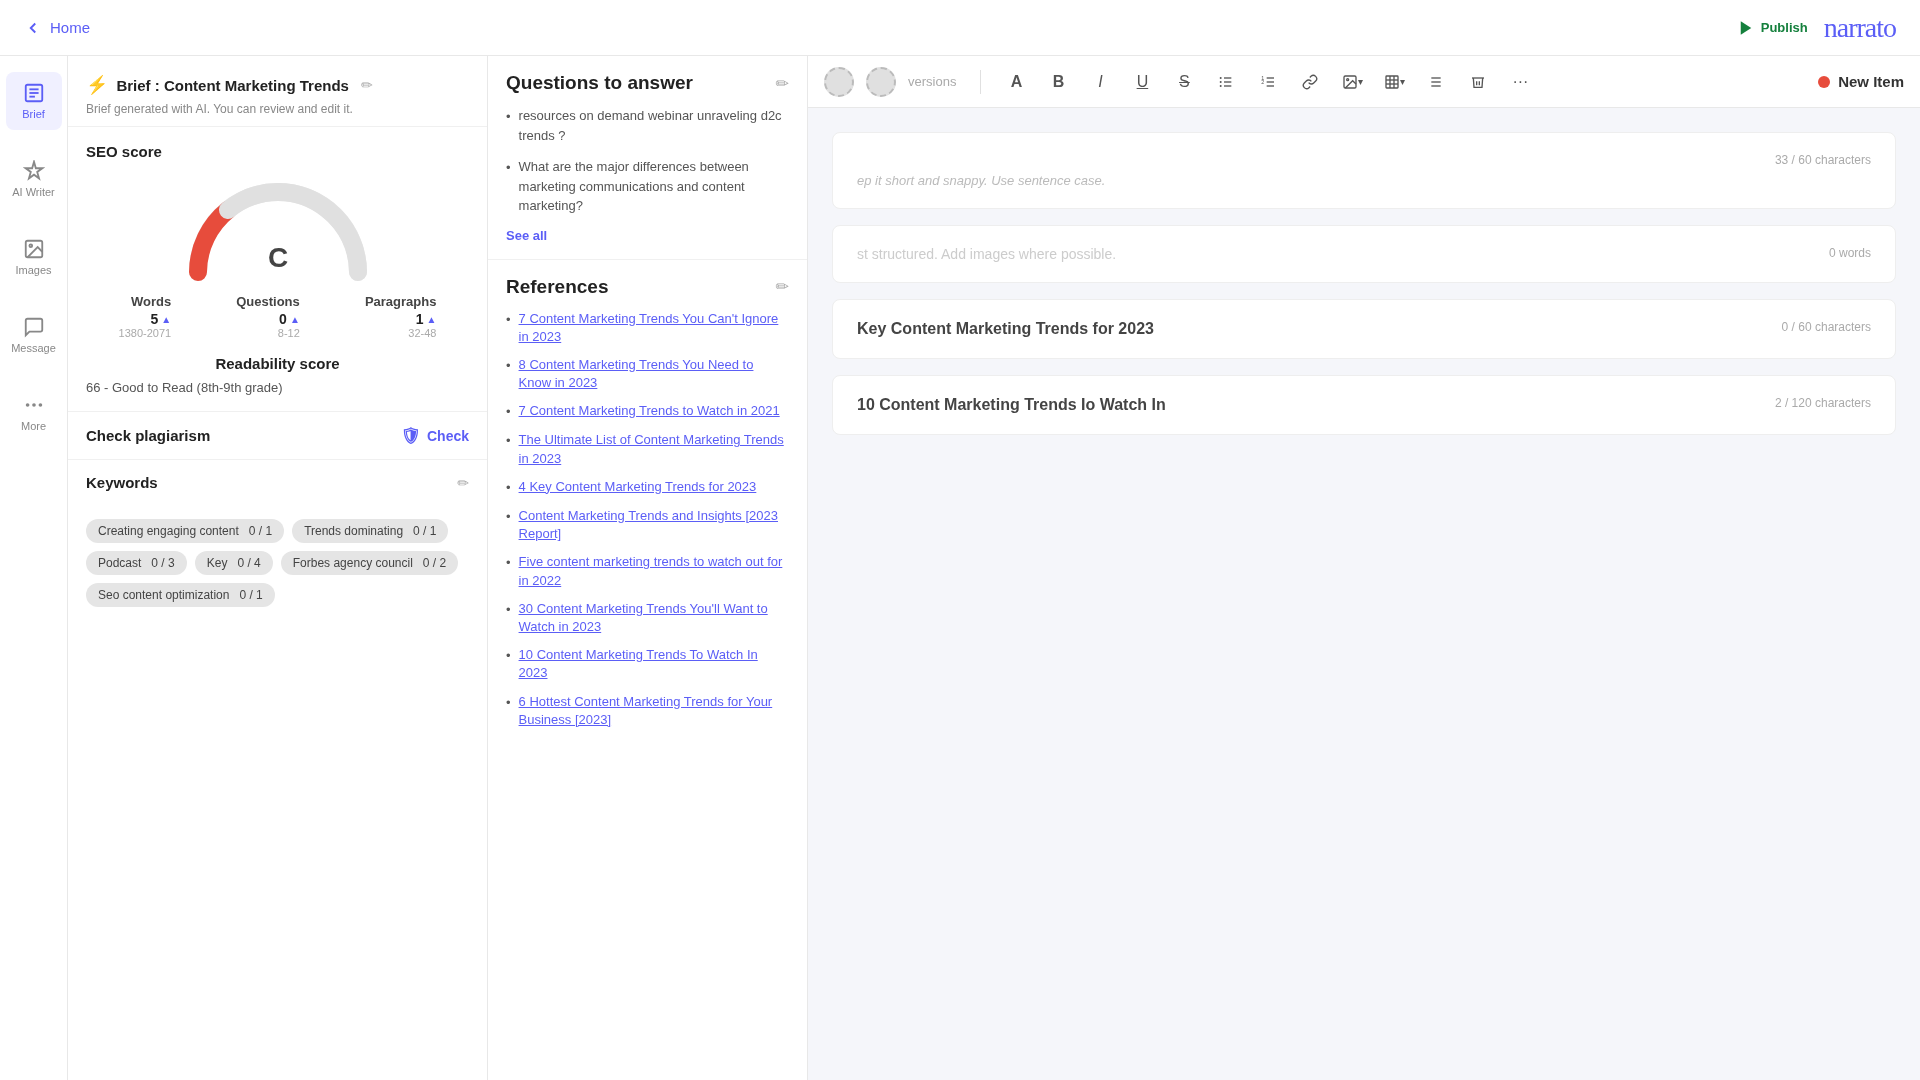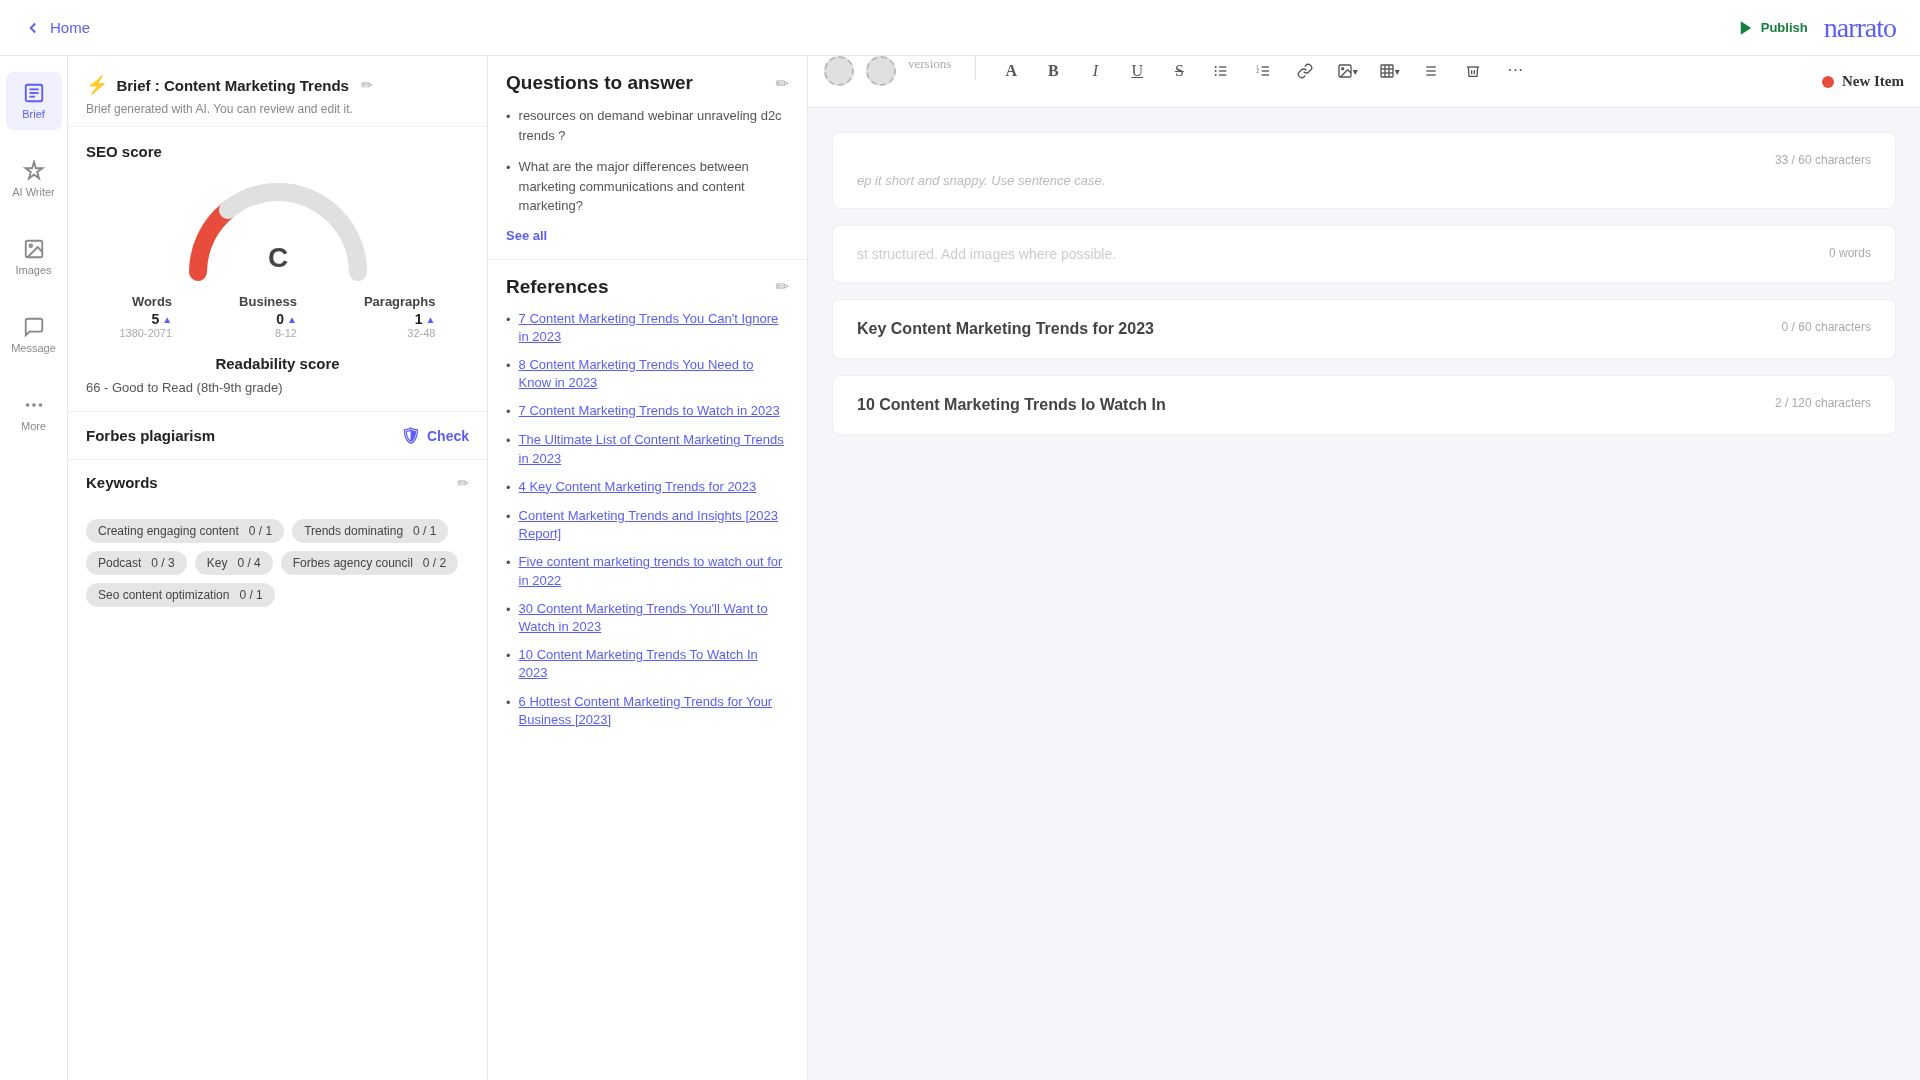--- a/index.html
+++ b/index.html
@@ -126,23 +126,23 @@
     .ref-link { color: #5b5ef6; text-decoration: underline; cursor: pointer; }
 
     
     .editor-panel { flex: 1; display: flex; flex-direction: column; background: #f5f6fa; overflow: hidden; }
     .editor-toolbar {
       background: #fff;
       border-bottom: 1px solid #e8e8e8;
       padding: 0 16px;
       height: 52px;
       display: flex;
+      align-items: center;
       gap: 12px;
       flex-shrink: 0;
-      font-family: Liberation Serif, serif;
     }
     .toolbar-right { margin-left: auto; display: flex; align-items: center; gap: 12px; }
     .new-item-badge { display: flex; align-items: center; gap: 8px; font-size: 15px; font-weight: 600; color: #333; }
     .new-item-dot { width: 12px; height: 12px; background: #e74c3c; border-radius: 50%; }
     .toolbar-icon-btn { width: 30px; height: 30px; display: flex; align-items: center; justify-content: center; cursor: pointer; color: #555; font-size: 16px; border-radius: 4px; }
     .toolbar-avatar { width: 30px; height: 30px; border-radius: 50%; background: #e0e0e0; border: 2px dashed #bbb; display: flex; align-items: center; justify-content: center; }
 
     .editor-content { flex: 1; overflow-y: auto; padding: 24px; }
     .editor-card { background: #fff; border-radius: 8px; padding: 20px 24px; margin-bottom: 16px; border: 1px solid #eee; }
     .editor-card-row { display: flex; justify-content: space-between; align-items: flex-start; }
@@ -246,21 +246,21 @@
       <div class="seo-metrics">
         <div class="seo-metric">
           <div class="seo-metric-label">Words</div>
           <div class="seo-metric-value">
             <span>5</span>
             <span class="metric-up">▲</span>
           </div>
           <div class="seo-metric-range">1380-2071</div>
         </div>
         <div class="seo-metric">
-          <div class="seo-metric-label">Business</div>
+          <div class="seo-metric-label">Questions</div>
           <div class="seo-metric-value">
             <span>0</span>
             <span class="metric-up">▲</span>
           </div>
           <div class="seo-metric-range">8-12</div>
         </div>
         <div class="seo-metric">
           <div class="seo-metric-label">Paragraphs</div>
           <div class="seo-metric-value">
             <span>1</span>
@@ -270,21 +270,21 @@
         </div>
       </div>
     </div>
 
     <div class="readability-section">
       <div class="readability-label">Readability score</div>
       <div class="readability-value">66 - Good to Read (8th-9th grade)</div>
     </div>
 
     <div class="plagiarism-section">
-      <div class="plagiarism-label">Forbes plagiarism</div>
+      <div class="plagiarism-label">Check plagiarism</div>
       <div class="check-btn">
         <span class="shield-icon">🛡</span>
         <span>Check</span>
       </div>
     </div>
 
     <div class="keywords-section">
       <div class="keywords-header">
         <div class="keywords-title">Keywords</div>
         <span class="keywords-edit">✏</span>
@@ -326,21 +326,21 @@
       <div class="reference-item">
         <span class="bullet">•</span>
         <a class="ref-link">7 Content Marketing Trends You Can't Ignore in 2023</a>
       </div>
       <div class="reference-item">
         <span class="bullet">•</span>
         <a class="ref-link">8 Content Marketing Trends You Need to Know in 2023</a>
       </div>
       <div class="reference-item">
         <span class="bullet">•</span>
-        <a class="ref-link">7 Content Marketing Trends to Watch in 2023</a>
+        <a class="ref-link">7 Content Marketing Trends to Watch in 2021</a>
       </div>
       <div class="reference-item">
         <span class="bullet">•</span>
         <a class="ref-link">The Ultimate List of Content Marketing Trends in 2023</a>
       </div>
       <div class="reference-item">
         <span class="bullet">•</span>
         <a class="ref-link">4 Key Content Marketing Trends for 2023</a>
       </div>
       <div class="reference-item">

